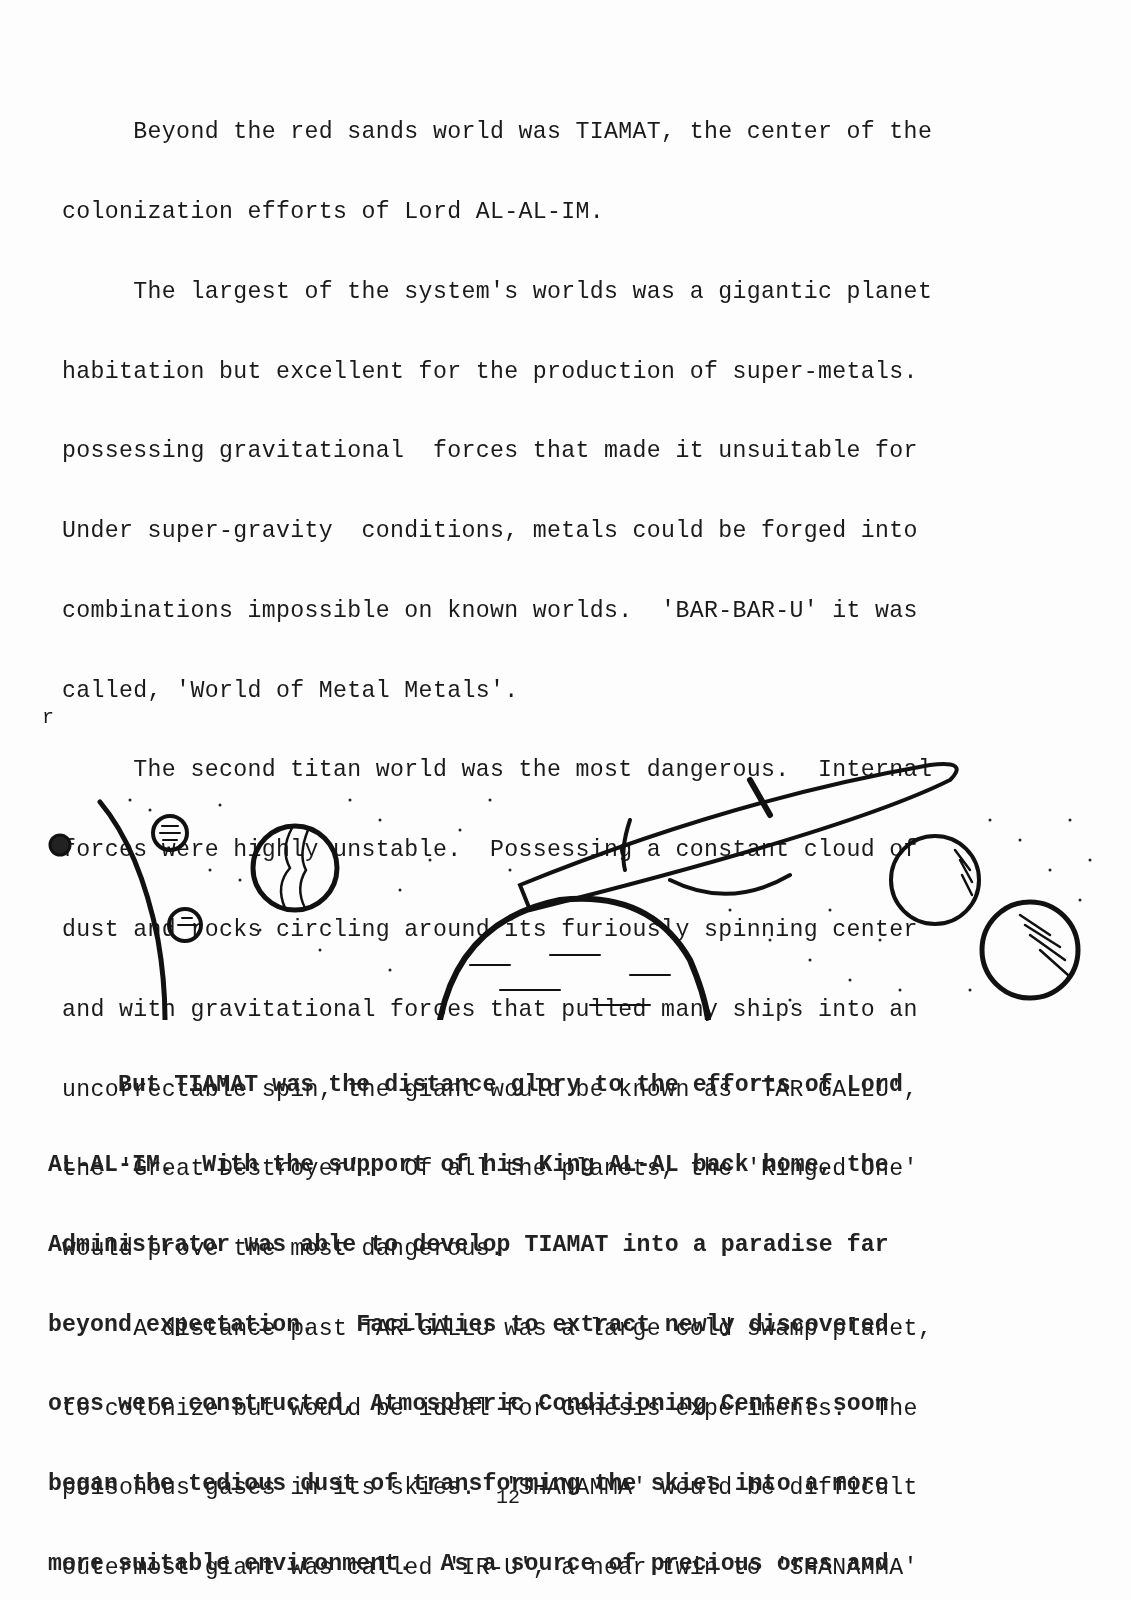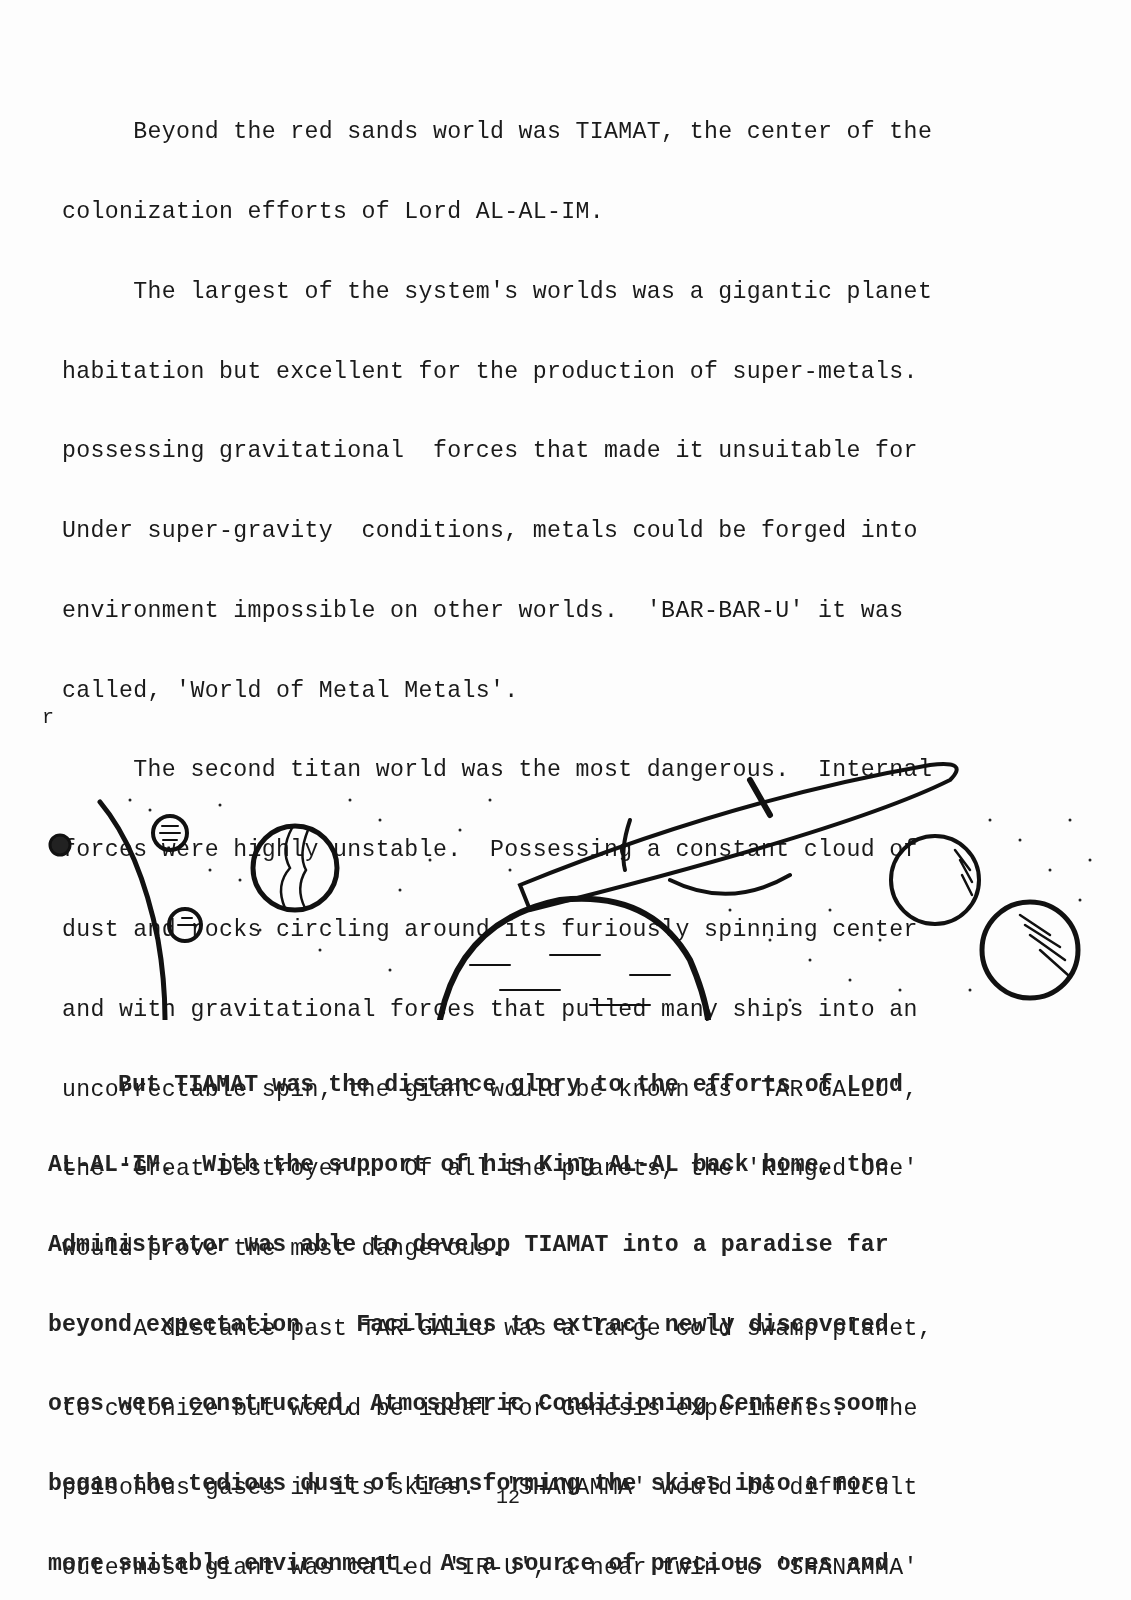--- a/index.html
+++ b/index.html
@@ -21,21 +21,21 @@
 
 <div class="page">
 
   <div class="block block1">
     <span class="line">     Beyond the red sands world was TIAMAT, the center of the</span>
     <span class="line">colonization efforts of Lord AL-AL-IM.</span>
     <span class="line">     The largest of the system's worlds was a gigantic planet</span>
     <span class="line">habitation but excellent for the production of super-metals.</span>
     <span class="line">possessing gravitational  forces that made it unsuitable for</span>
     <span class="line">Under super-gravity  conditions, metals could be forged into</span>
-    <span class="line">environment impossible on other worlds.  'BAR-BAR-U' it was</span>
+    <span class="line">combinations impossible on known worlds.  'BAR-BAR-U' it was</span>
     <span class="line">called, 'World of Metal Metals'.</span>
     <span class="line">     The second titan world was the most dangerous.  Internal</span>
     <span class="line">forces were highly unstable.  Possessing a constant cloud of</span>
     <span class="line">dust and rocks circling around its furiously spinning center</span>
     <span class="line">and with gravitational forces that pulled many ships into an</span>
     <span class="line">uncorrectable spin, the giant would be known as 'TAR-GALLU',</span>
     <span class="line">the 'Great Destroyer'.  Of all the planets, the 'Ringed One'</span>
     <span class="line">would prove the most dangerous.</span>
     <span class="line">     A distance past TAR-GALLU was a large cold swamp planet,</span>
     <span class="line">to colonize but would be ideal for Genesis experiments.  The</span>

